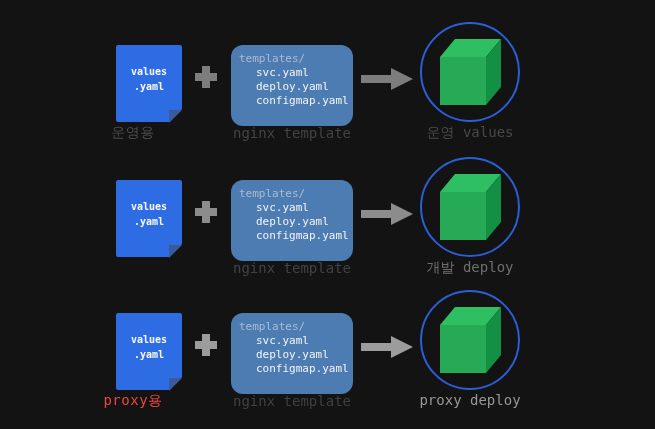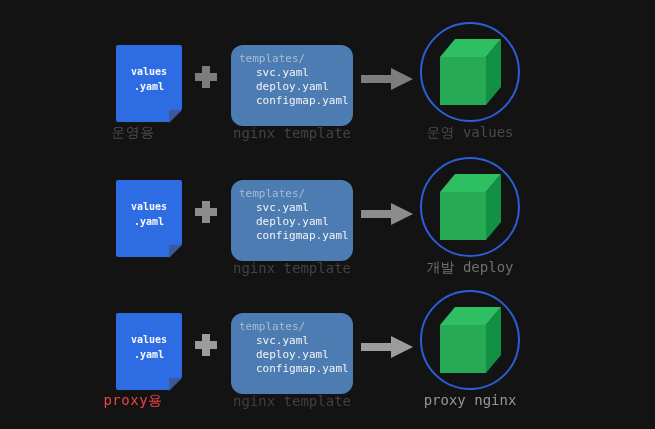--- a/index.html
+++ b/index.html
@@ -251,14 +251,14 @@
     </svg>
   </div>
 
   <div class="result-circle" style="border-color: rgb(43, 94, 215);">
     <svg width="61" height="66" viewBox="0 0 61 66">
       <polygon points="0,18 15,0 61,0 46,18" style="fill: rgb(46, 191, 99);"></polygon>
       <polygon points="0,18 46,18 46,66 0,66" style="fill: rgb(39, 170, 85);"></polygon>
       <polygon points="46,18 61,0 61,48 46,66" style="fill: rgb(18, 144, 68);"></polygon>
     </svg>
   </div>
-  <div class="result-label" style="color: rgb(151, 151, 151);">proxy nginx</div>
+  <div class="result-label" style="color: rgb(151, 151, 151);">proxy deploy</div>
 </div>
 
 </body></html>

